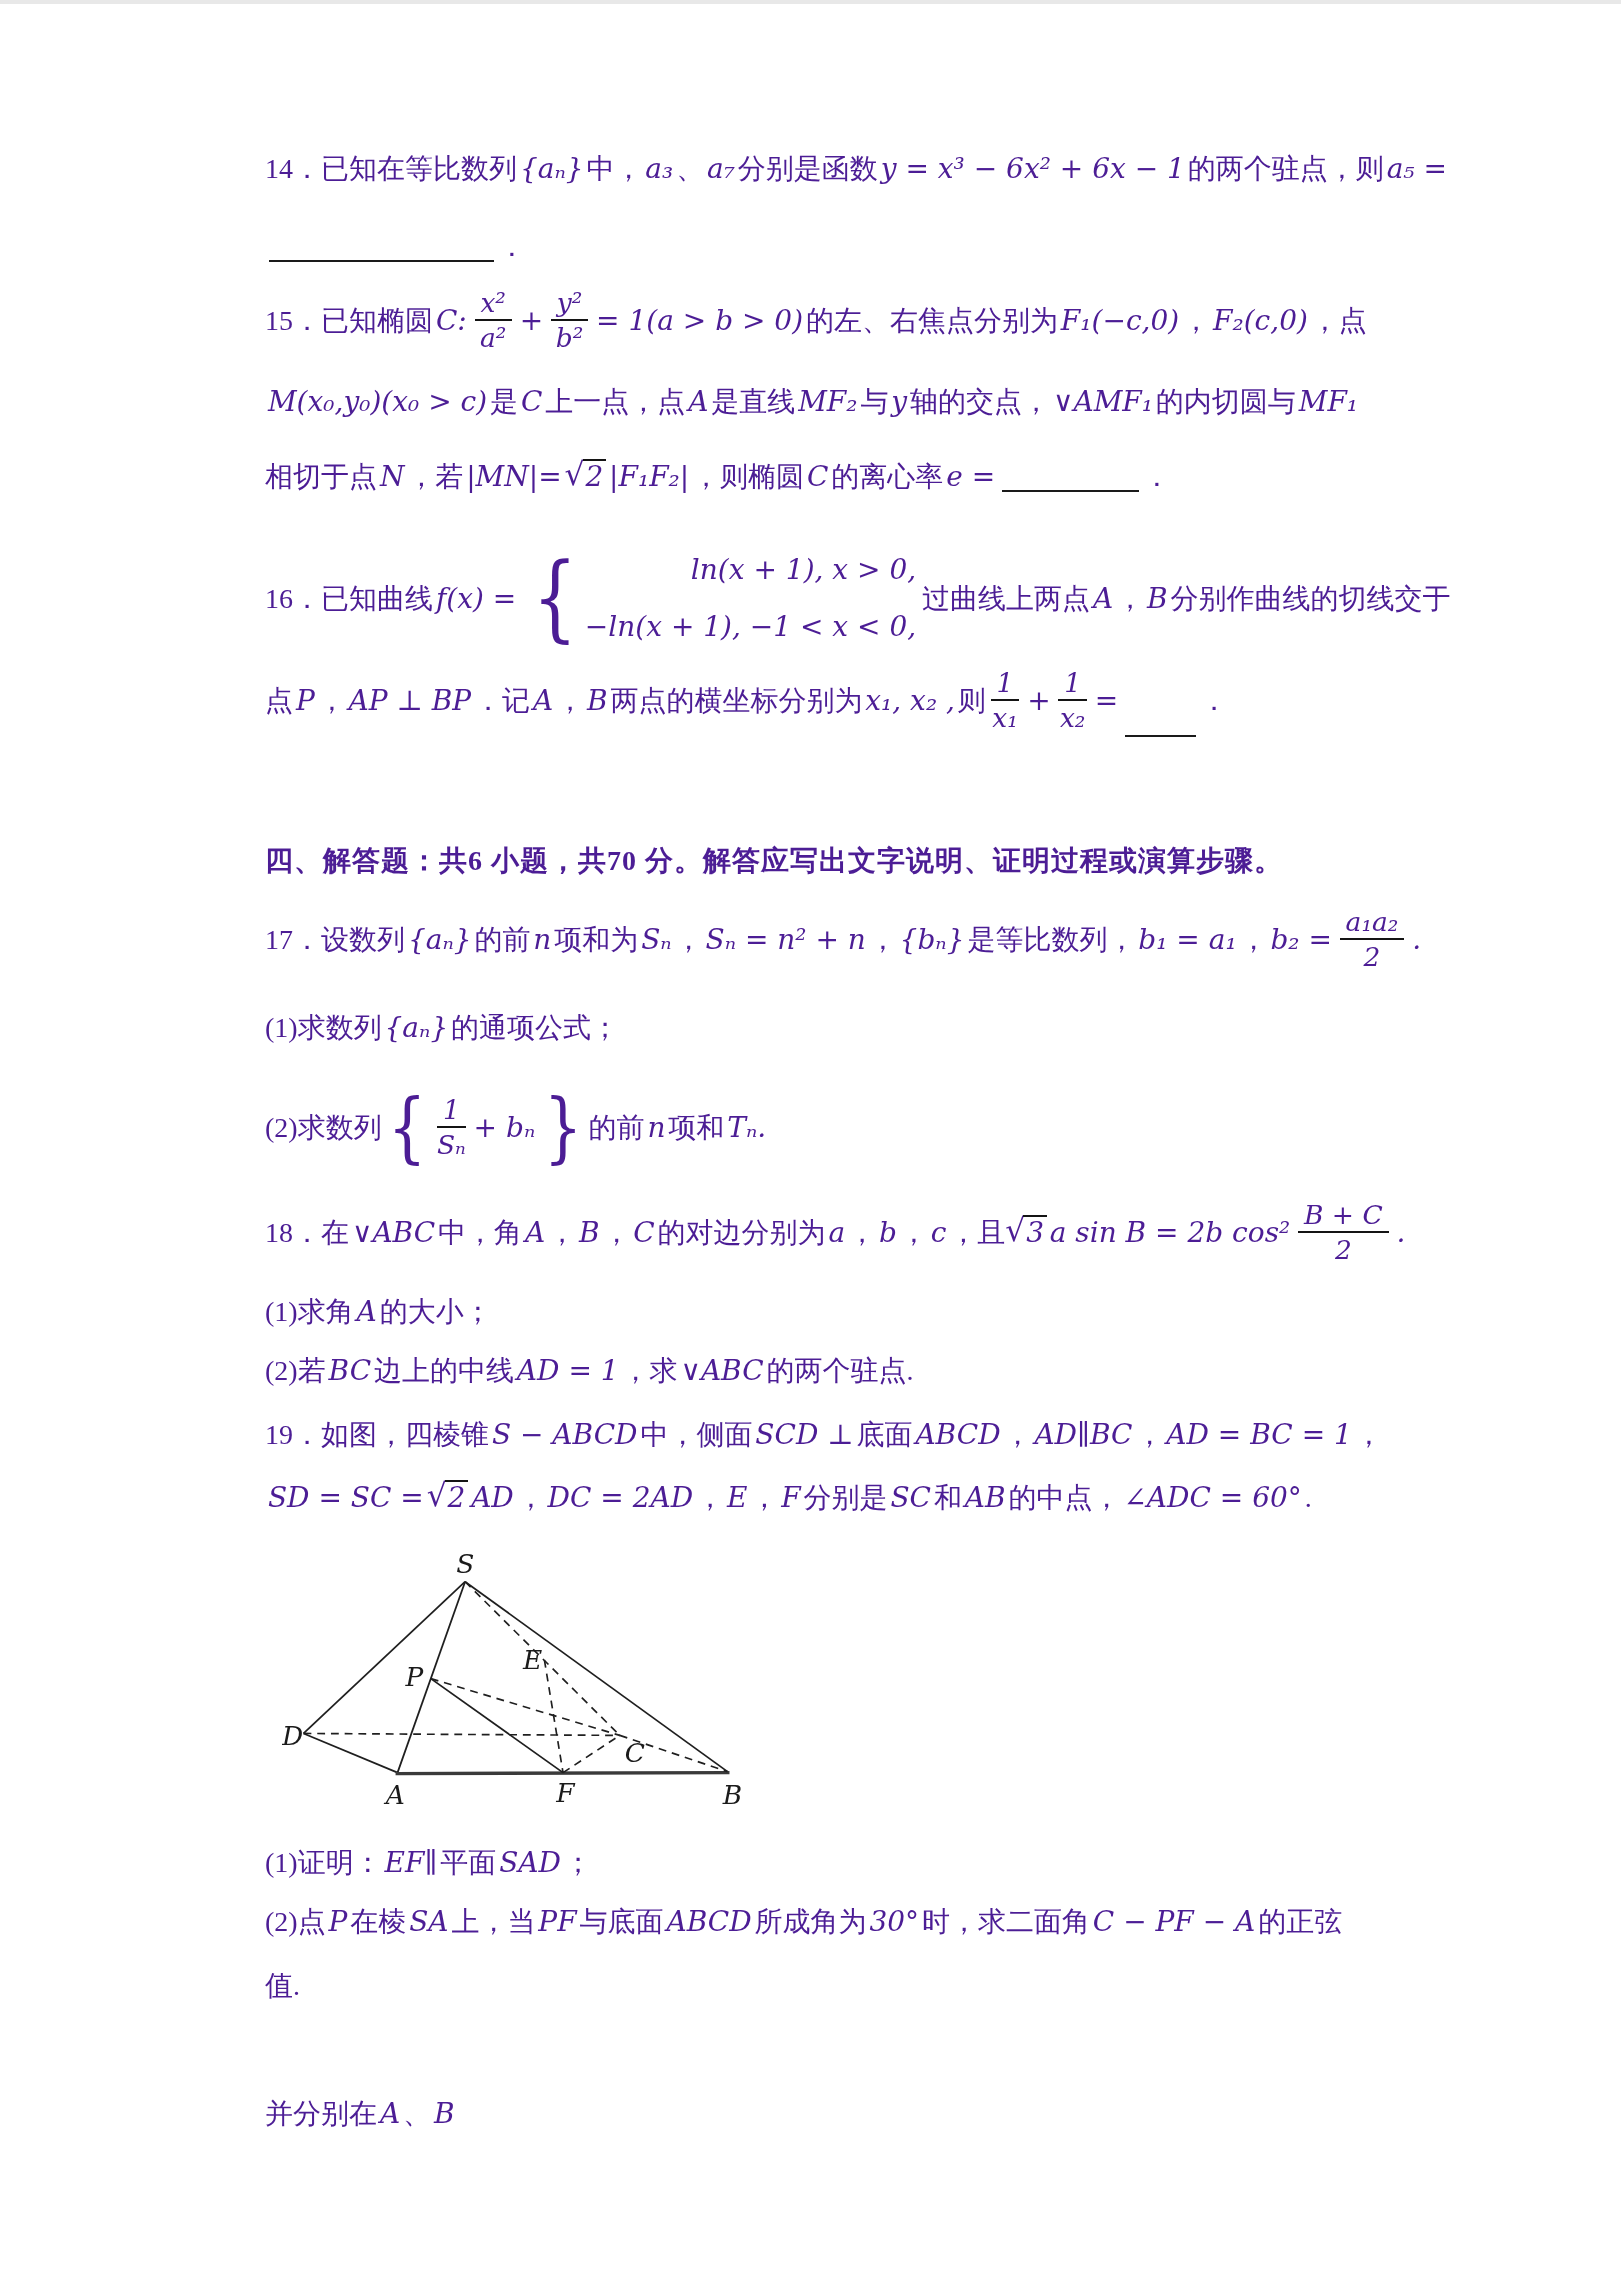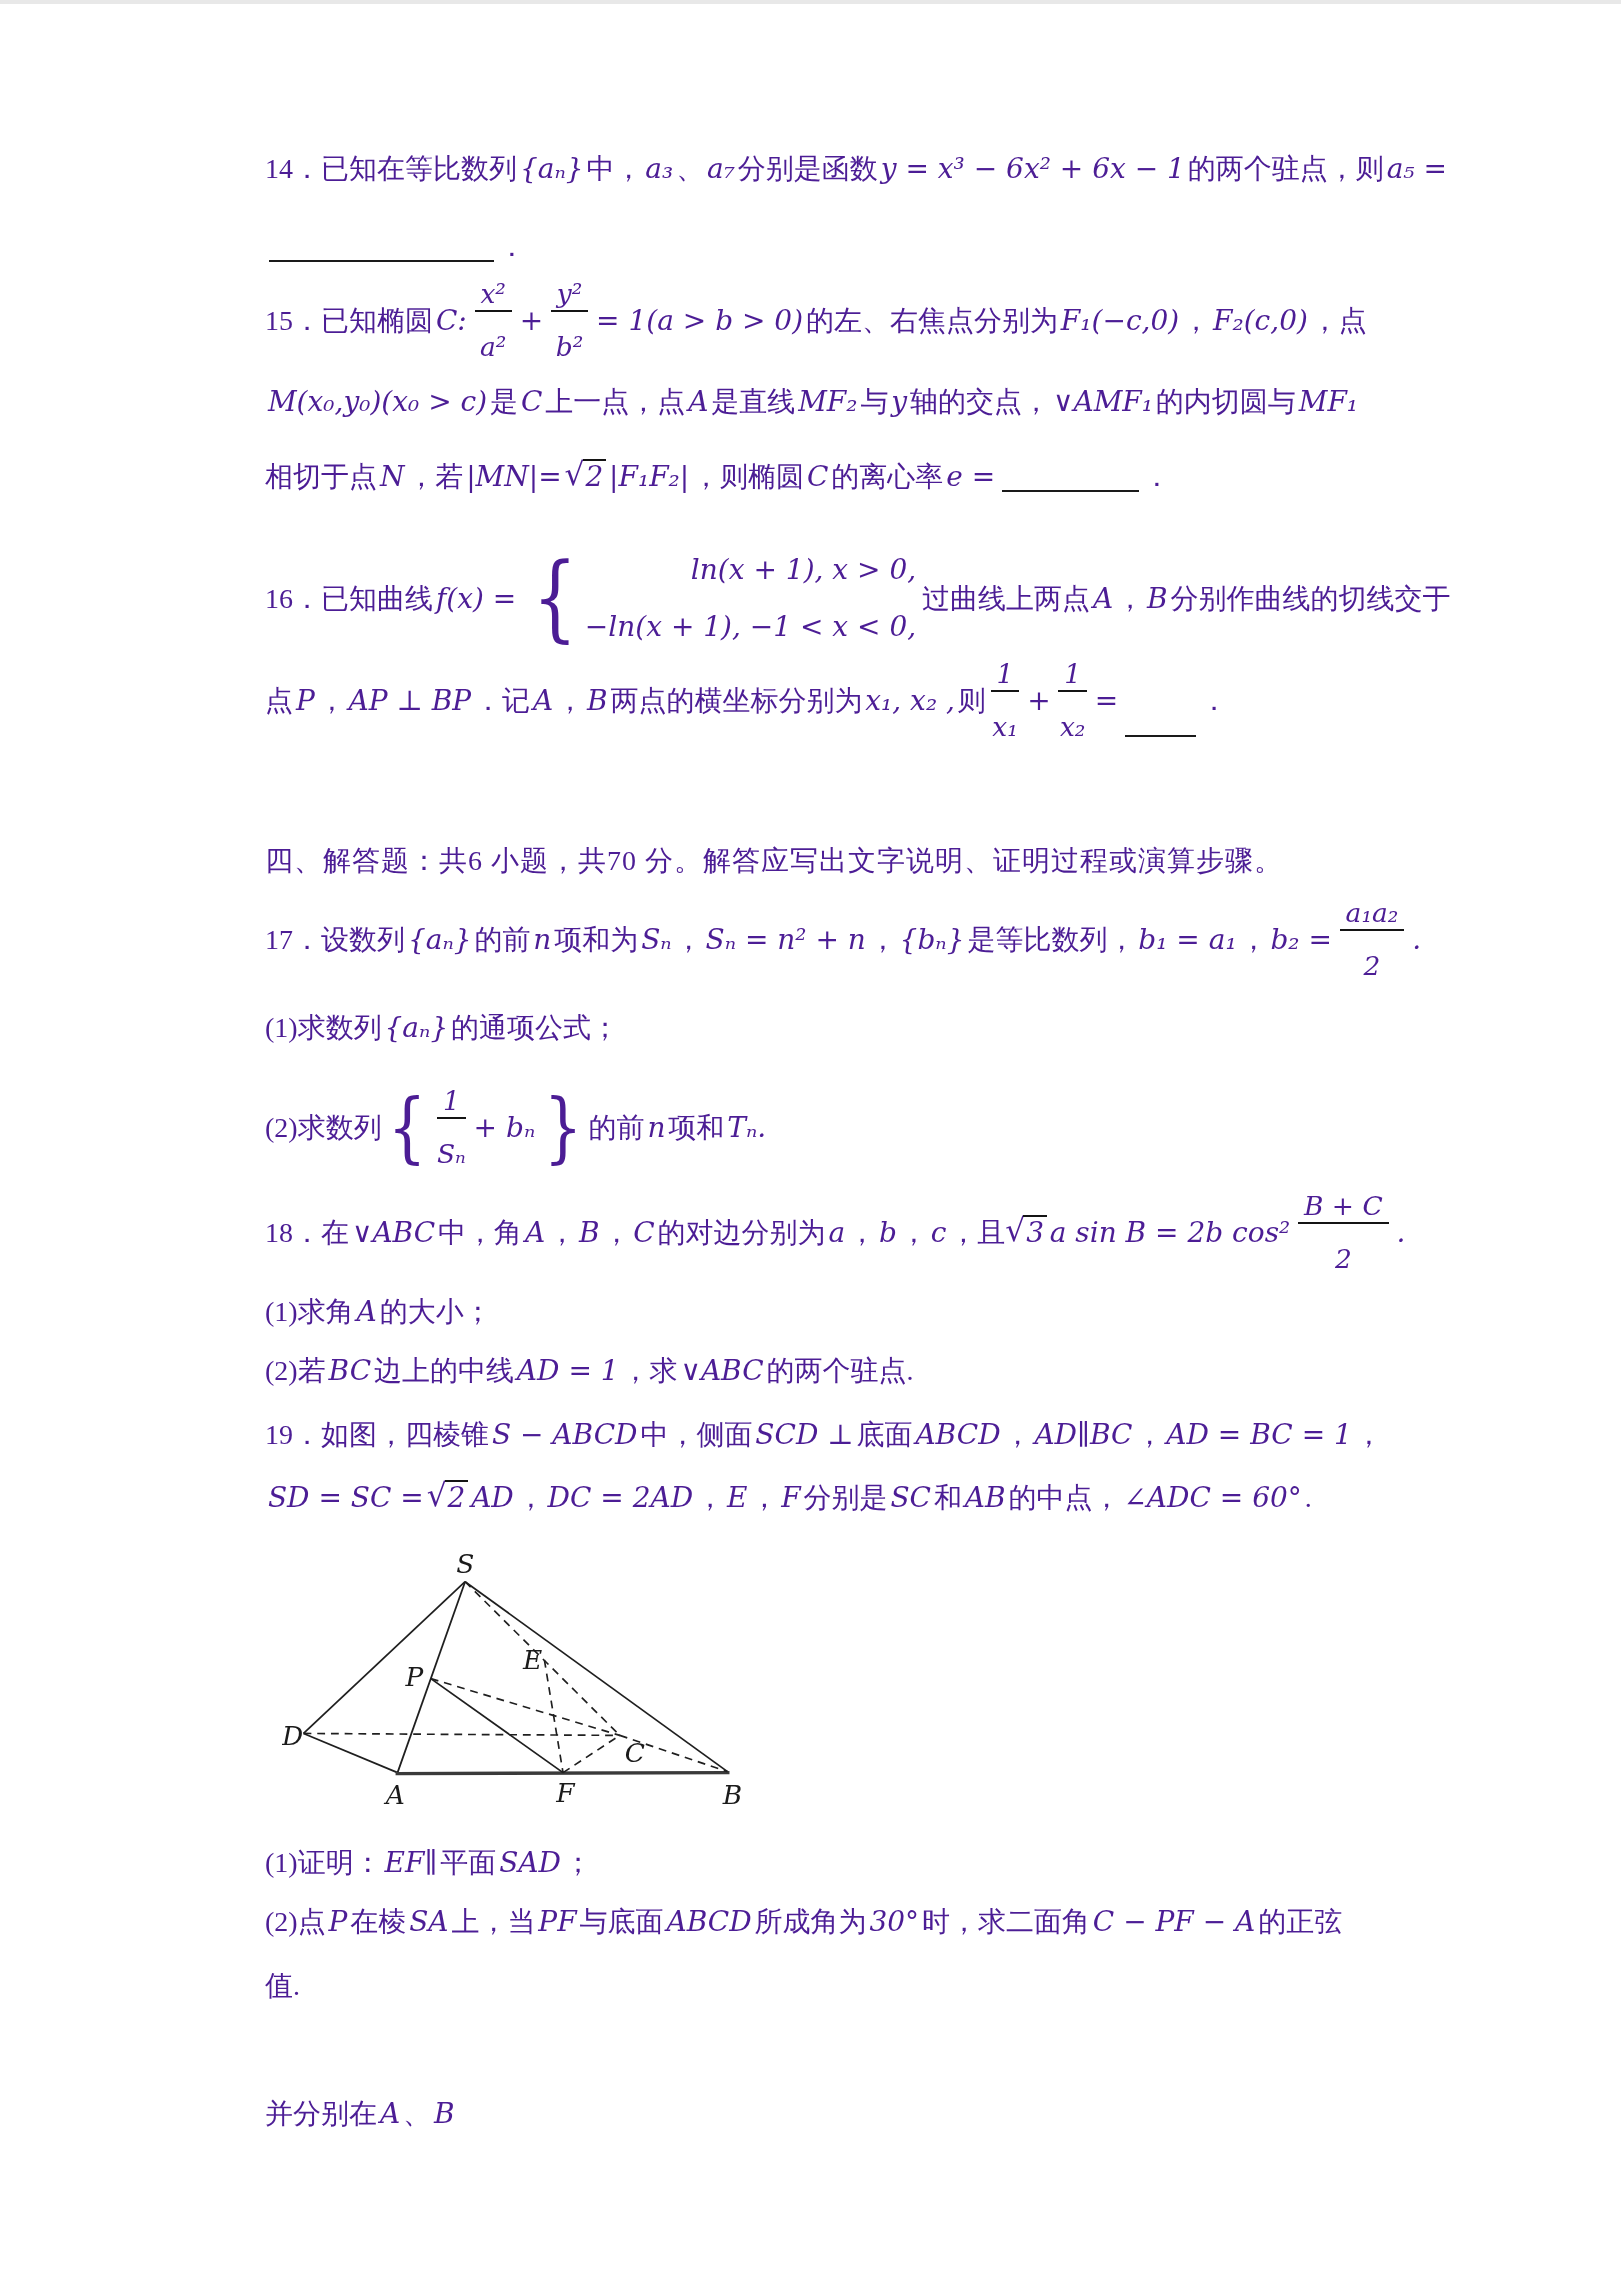--- a/index.html
+++ b/index.html
@@ -14,30 +14,30 @@
   }
   .line{
     position:absolute;
     left:265px;
     display:flex;
     align-items:center;
     white-space:pre;
     font-size:28px;
     line-height:1.25;
   }
-  .bold{font-weight:normal;letter-spacing:1px;align-items:center;}
+  .bold{font-weight:bold;letter-spacing:1px;align-items:center;}
   .seg-t{font-family:"Liberation Serif","DejaVu Serif",serif;}
   .seg-m{font-family:"DejaVu Serif","Liberation Serif",serif;font-style:italic;padding:0 2.9px;}
   .frac{
     display:inline-flex;flex-direction:column;align-items:center;
     font-family:"DejaVu Serif",serif;font-style:italic;
     font-size:26.5px;line-height:1.1;margin:0 4.9px;vertical-align:middle;
   }
   .frac .num{border-bottom:2px solid #141414;padding:0 5.9px 2px;}
-  .frac .den{padding-top:20px;}
+  .frac .den{padding-top:2px;}
   .sqrt{display:inline-flex;align-items:flex-start;font-style:italic;font-family:"DejaVu Serif",serif;}
   .sqrt .rad{font-style:normal;font-size:1.12em;line-height:1;}
   .sqrt .arg{border-top:2px solid #141414;padding:0 2.9px;margin-left:-2px;line-height:1.15;}
   .cases{display:inline-flex;align-items:center;margin:0 5.9px;}
   .cases .cbrace{
     font-style:normal;font-size:94px;font-weight:300;line-height:.85;
     transform:scaleX(.75);font-family:"DejaVu Serif",serif;
   }
   .cases .crows{display:inline-flex;flex-direction:column;gap:22px;text-align:right;}
   .cases .crow{font-style:italic;font-family:"DejaVu Serif",serif;}

